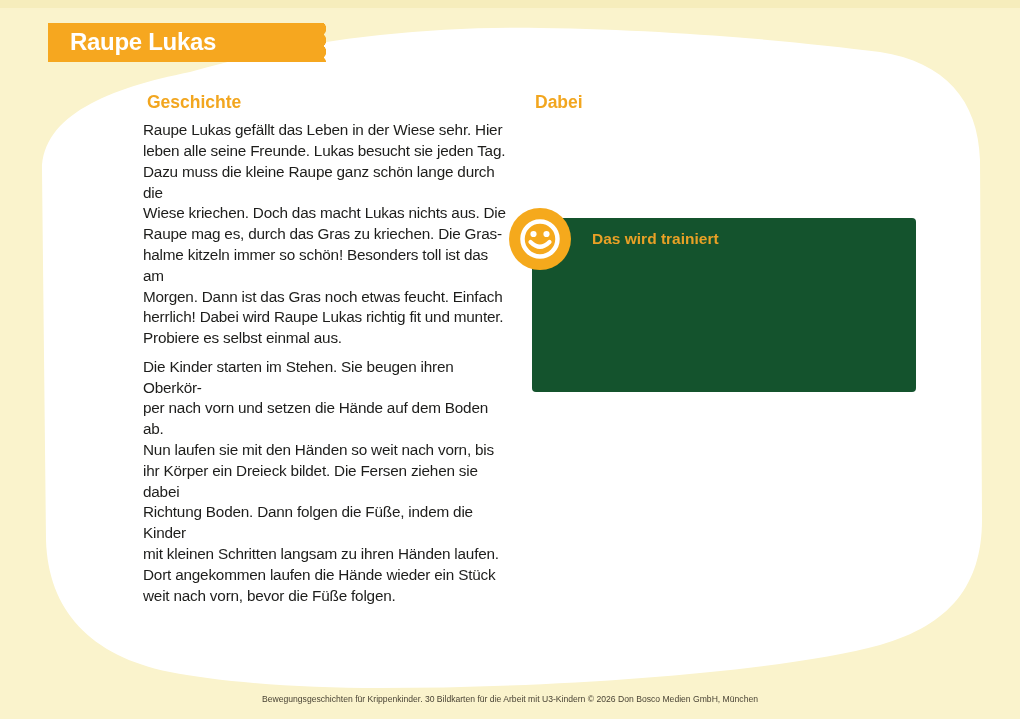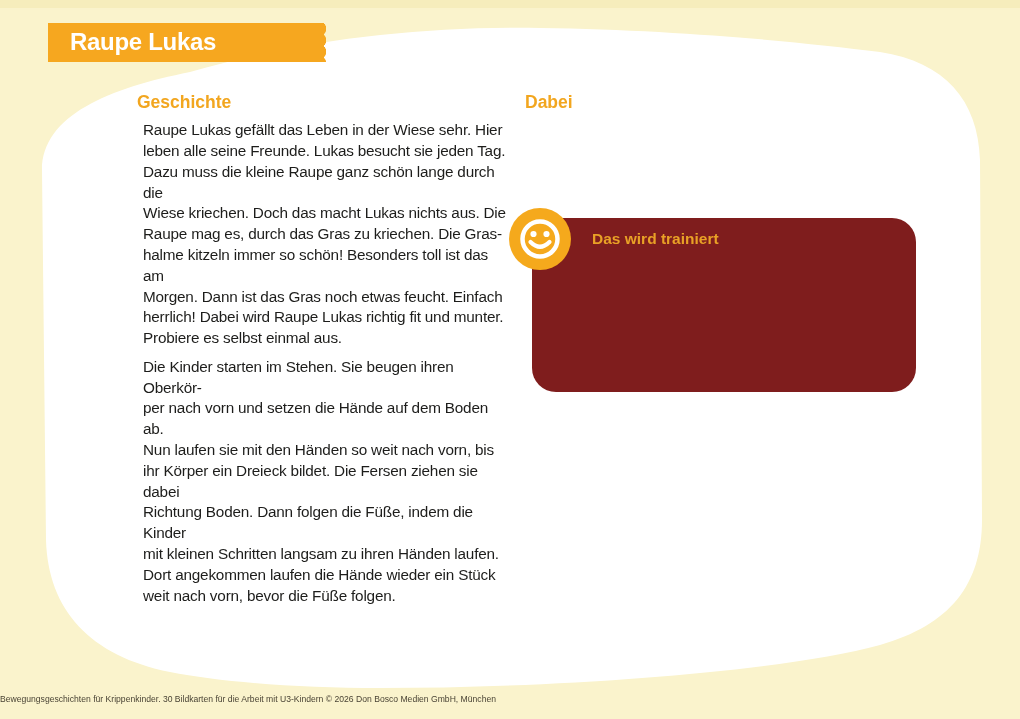--- a/index.html
+++ b/index.html
@@ -30,35 +30,35 @@
     background-image: radial-gradient(circle at 0 50%, #F6A71F 7px, rgba(246,167,31,0) 7.5px);
     background-size:8px 11.5px;
     background-repeat:repeat-y;
   }
 
   .col { position:absolute; z-index:3; }
   .col-left  { left:135px; top:92px;  width:382px; }
   .col-right { left:523px; top:92px;  width:392px; }
 
   .section-heading {
-    margin:0 0 6px 2px;
+    margin:0 0 6px 12px;
     font-size:17.5px; line-height:1.15;
     font-weight:bold; color:#F2A61F;
   }
   .section-heading.spaced { margin-top:14px; }
   .body-text {
     margin:8px;
     font-size:15.3px; line-height:20.8px;
     color:#1D1D1B; letter-spacing:-0.2px;
     white-space:pre-line;
   }
 
   .training-box {
     position:absolute; left:532px; top:218px; width:384px; height:174px;
-    background:#7f1d1d; border-radius:24px;
+    background:#14532d; border-radius:4px;
     box-sizing:border-box; padding:12px 18px 10px 60px;
     z-index:2;
   }
   .training-heading {
     margin:0 0 4px 0;
     font-size:15.5px; font-weight:bold; color:#E9A126;
   }
   .training-body {
     margin:0;
     font-size:15.5px; line-height:21.6px;
@@ -66,20 +66,21 @@
     white-space:pre-line;
   }
 
   .smiley {
     position:absolute; left:509px; top:208px; width:62px; height:62px;
     z-index:4;
   }
 
   .footer {
     position:absolute; top:694px; left:0; width:100%;
+    text-align:center;
     font-size:8.6px; color:#4A4435;
     z-index:3;
   }
 </style>
 </head>
 <body>
 
 <div class="top-strip"></div>
 
 <svg class="blob" width="1020" height="719" viewBox="0 0 1020 719" aria-hidden="true">

